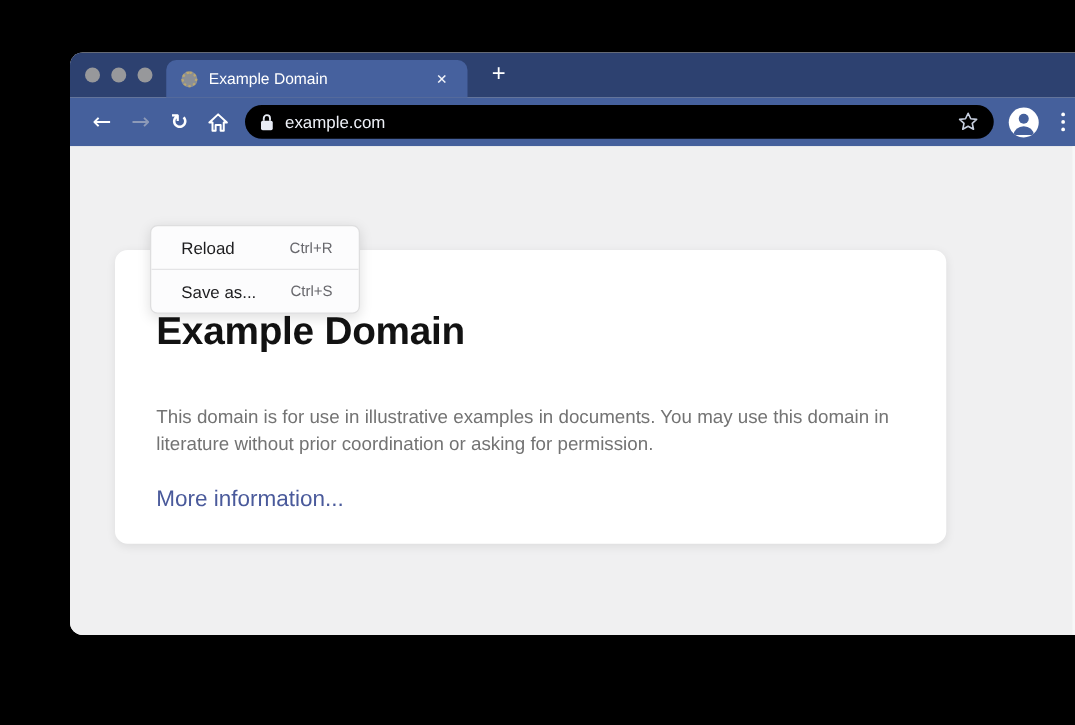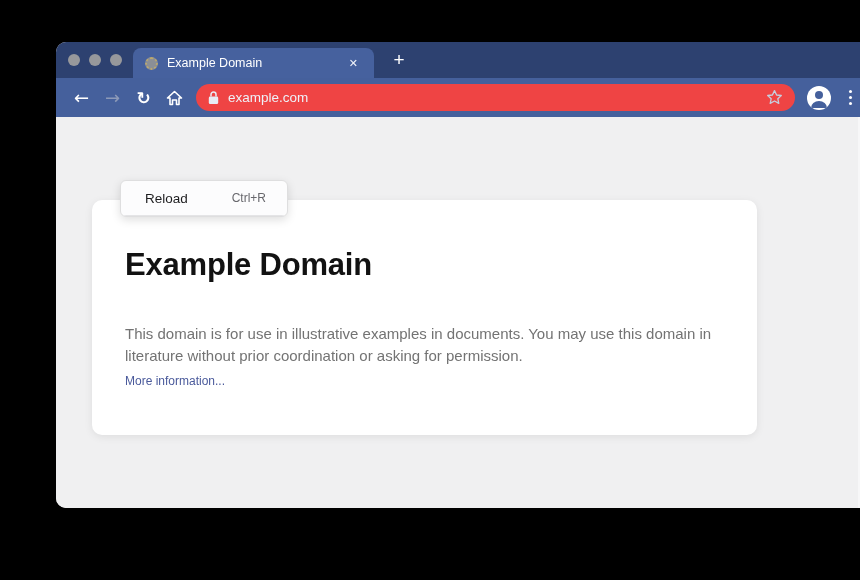--- a/index.html
+++ b/index.html
@@ -29,42 +29,42 @@
     color: #fff; font-size: 19px; font-weight: 300;
     display: flex; align-items: center; justify-content: center; }
 
   
   .toolbar { height: 39px; background: #45609c; display: flex; align-items: center; padding: 0 10px; }
   .nav-btn { width: 31px; height: 30px; display: flex; align-items: center; justify-content: center;
     color: #fff; font-size: 18px; font-family: "DejaVu Sans", sans-serif; flex: none; }
   .nav-btn.disabled { color: #8d9ab8; }
   .nav-btn.reload { font-size: 17px; font-weight: bold; }
   .addressbar {
-    flex: 1; height: 27px; margin: 0 8px 0 6px; background: #ef4444; border-radius: 14px;
+    flex: 1; height: 27px; margin: 0 8px 0 6px; background: #000000; border-radius: 14px;
     display: flex; align-items: center; padding: 0 12px; gap: 9px; min-width: 0;
   }
   .url { color: #eef1f8; font-size: 13.5px; white-space: nowrap; }
   .addr-star { margin-left: auto; display: flex; align-items: center; }
   .avatar { width: 24px; height: 24px; border-radius: 50%; background: #fff; flex: none;
     display: flex; align-items: center; justify-content: center; overflow: hidden; margin: 0 4px; }
   .kebab { width: 22px; height: 30px; display: flex; flex-direction: column;
     align-items: center; justify-content: center; gap: 3px; flex: none; margin-left: 4px; }
   .kebab i { width: 3px; height: 3px; border-radius: 50%; background: #fff; }
 
   
   .content { position: relative; height: 391px; background: #f0f0f1; }
   .card {
     position: absolute; left: 36px; top: 83px; width: 665px; height: 235px;
     background: #fff; border-radius: 10px; box-shadow: 0 2px 8px rgba(0,0,0,0.08);
     padding: 48px 33px 0 33px;
   }
   .card h1 { font-size: 31px; line-height: 34px; font-weight: 700; color: #121212;
     letter-spacing: -0.2px; }
   .card p { margin-top: 41px; width: 592px; font-size: 15px; line-height: 22px; color: #737373; }
-  .morelink { display: inline-block; margin-top: 7px; font-size: 12px; color: #4a5a9b;
+  .morelink { display: inline-block; margin-top: 22px; font-size: 18px; color: #4a5a9b;
     text-decoration: none; cursor: pointer; }
 
   
   .menu {
     position: absolute; left: 64px; top: 63px; width: 168px;
     background: #fcfcfd; border: 1px solid #dededf; border-radius: 6px;
     box-shadow: 0 3px 10px rgba(0,0,0,0.13); overflow: hidden;
   }
   .menu-item { height: 34px; display: flex; align-items: center; justify-content: space-between;
     padding: 0 21px 0 24px; cursor: default; }
@@ -140,20 +140,24 @@
       <p>This domain is for use in illustrative examples in documents. You may use this domain in literature without prior coordination or asking for permission.</p>
       <a class="morelink">More information...</a>
     </div>
 
     <div class="menu">
       <div class="menu-item">
         <span class="mi-label">Reload</span>
         <span class="mi-short">Ctrl+R</span>
       </div>
       <div class="menu-divider"></div>
+      <div class="menu-item">
+        <span class="mi-label">Save as...</span>
+        <span class="mi-short">Ctrl+S</span>
+      </div>
     </div>
 
     <div class="scroll-track">
       <div class="scroll-thumb"></div>
     </div>
 
   </div>
 </div>
 
 </body></html>

